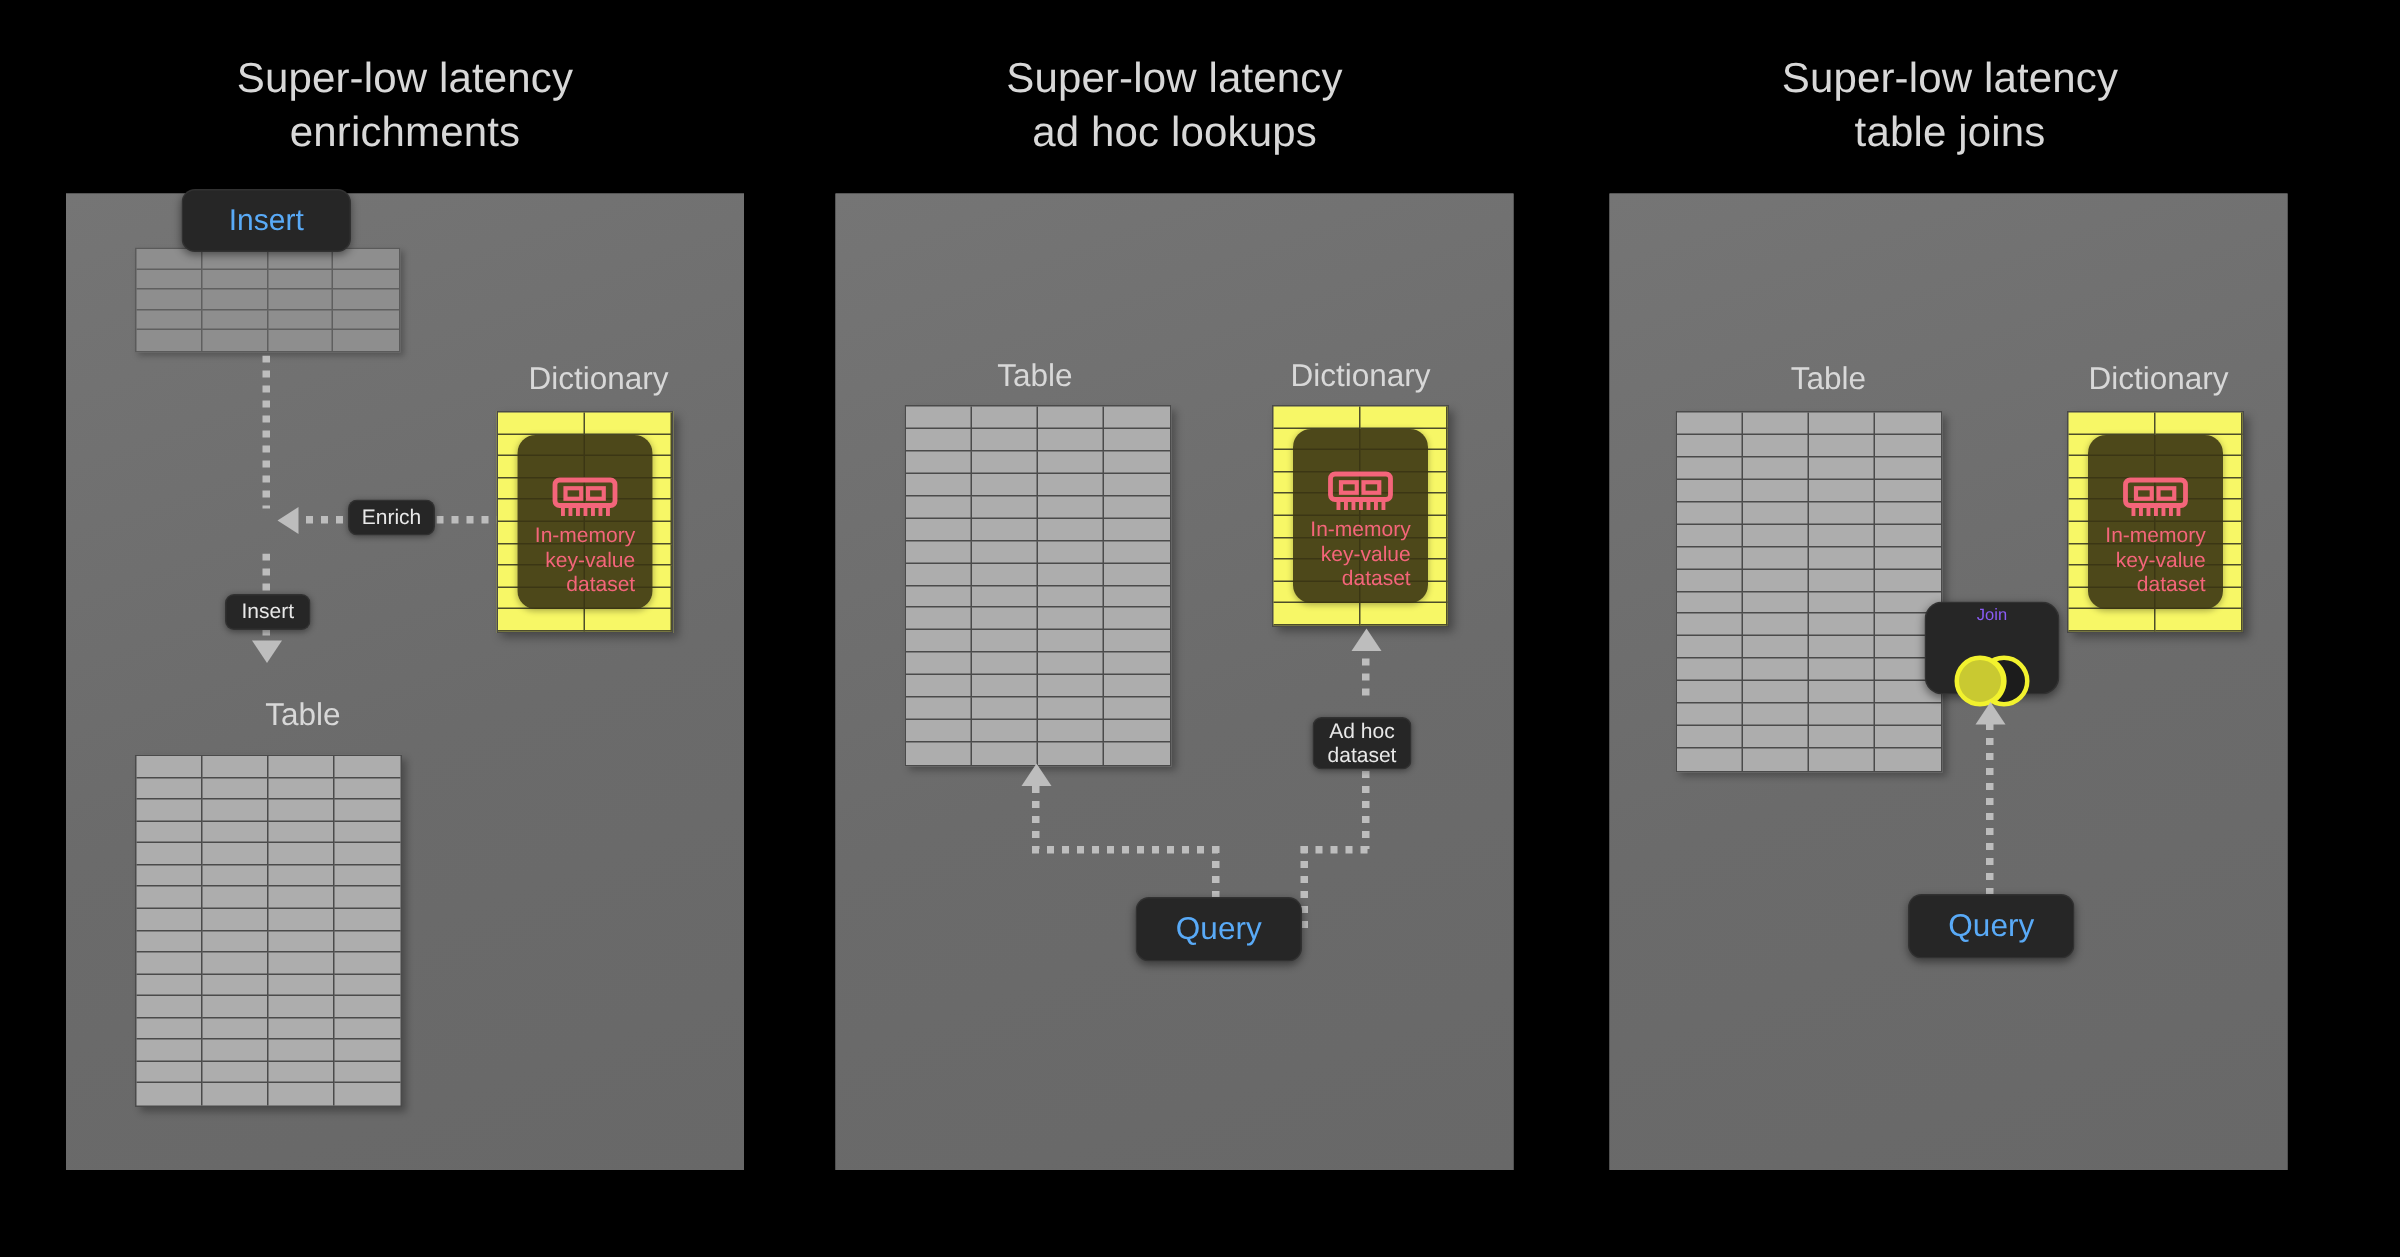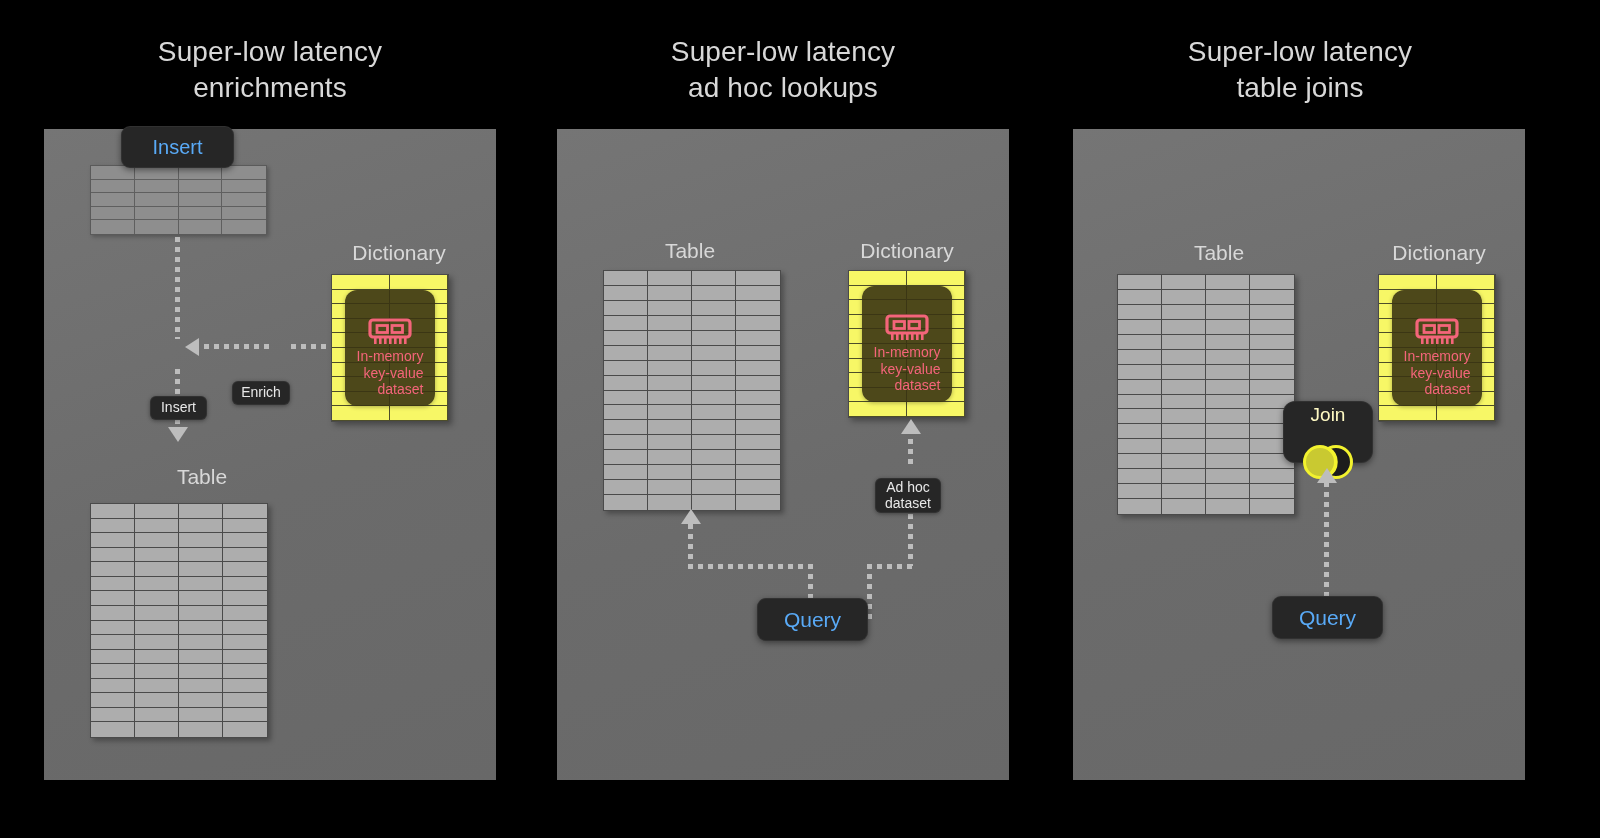--- a/index.html
+++ b/index.html
@@ -102,21 +102,21 @@
   .chip.accent { color: #59aaf7; }
   .chip.tiny { border-radius: 6px; box-shadow: 0 1px 4px rgba(0,0,0,0.4); }
 
   
   .chip.join {
     flex-direction: column;
     justify-content: flex-start;
     padding-top: 3px;
     border-radius: 12px;
   }
-  .chip.join .join-label { font-size: 19px; color: #fef9c3; line-height: 1; }
+  .chip.join .join-label { font-size: 11px; color: #8b5cf6; line-height: 1; }
   .chip.join svg { display: block; margin-top: 1px; }
 
   
   .dots-v, .dots-h {
     position: absolute;
   }
   .dots-v {
     width: 5px;
     background-image: linear-gradient(to bottom, #bdbdbd 0 5px, transparent 5px 10px);
     background-size: 5px 10px;
@@ -170,21 +170,21 @@
     <div class="chip accent" style="left:77px; top:-3px; width:113px; height:42px; font-size:20px;">Insert</div>
 
 
     <div class="dots-v" style="left:131px; top:108px; height:102px;"></div>
     <div class="dots-v" style="left:131px; top:240px; height:60px;"></div>
     <div class="arrow down" style="left:124px; top:298px;"></div>
 
     <div class="dots-h" style="left:160px; top:215px; width:68px;"></div>
     <div class="dots-h" style="left:247px; top:215px; width:50px;"></div>
     <div class="arrow left" style="left:141px; top:209px;"></div>
-    <div class="chip tiny" style="left:188px; top:204px; width:58px; height:24px; font-size:14px;margin-top:48px;">Enrich</div>
+    <div class="chip tiny" style="left:188px; top:204px; width:58px; height:24px; font-size:14px;">Enrich</div>
 
     <div class="chip tiny" style="left:106px; top:267px; width:57px; height:24px; font-size:14px;">Insert</div>
 
     <div class="caption" style="left:275px; top:112px; width:160px;">Dictionary</div>
     <div class="grid dict" style="left:287px; top:145px; width:118px; height:148px;
                 grid-template-columns:repeat(2,1fr); grid-template-rows:repeat(10,1fr);">
       <div class="cell"></div>
         <div class="cell lastcol"></div>
       <div class="cell"></div>
         <div class="cell lastcol"></div>

